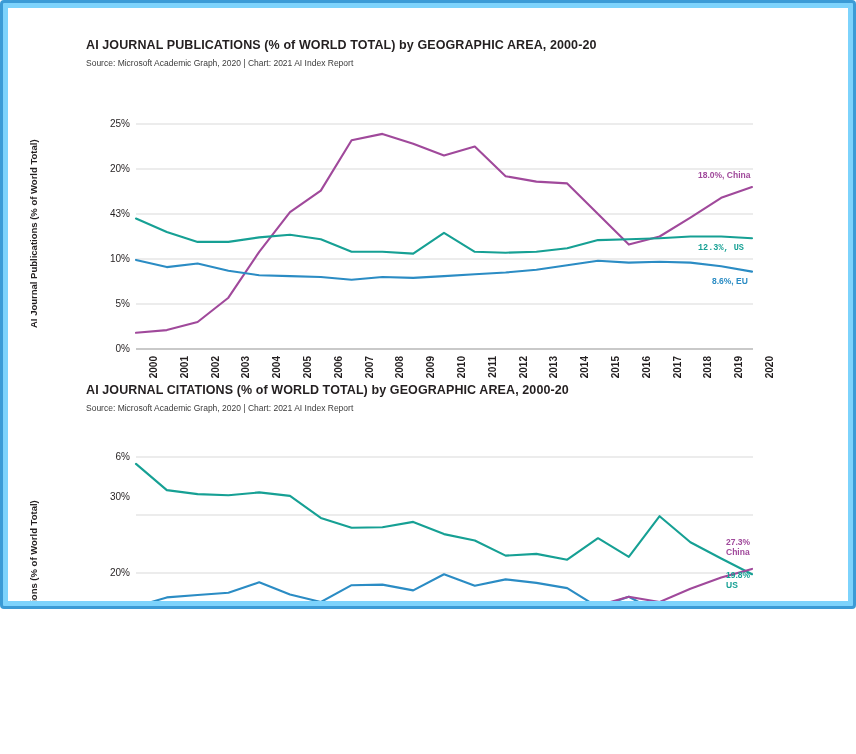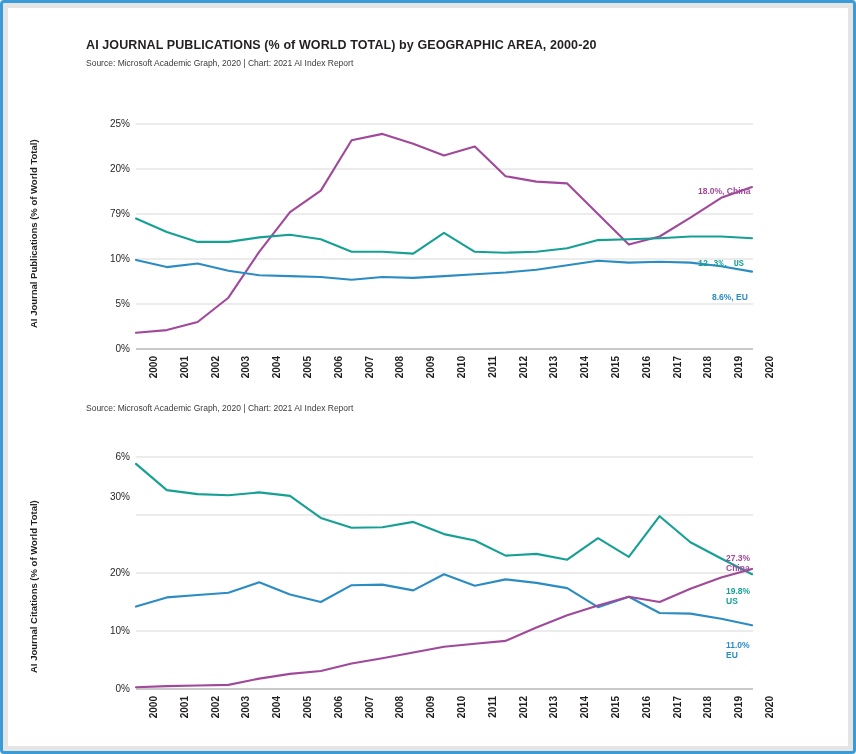--- a/index.html
+++ b/index.html
@@ -9,23 +9,23 @@
   }
   body {
     width: 856px;
     height: 754px;
     font-family: "Liberation Sans", sans-serif;
     overflow: hidden;
   }
   #page {
     position: relative;
     width: 856px;
-    height: 754px;
+    height: 609px;
     box-sizing: border-box;
-    background: #e5e5e5;
+    background: #7dd3fc;
     border: 3px solid #3b9bd6;
     border-radius: 4px;
     padding: 0;
   }
   .inner {
     position: absolute;
     left: 5px;
     top: 5px;
     right: 5px;
     bottom: 5px;
@@ -90,40 +90,39 @@
     transform: rotate(-90deg);
     white-space: nowrap;
     text-align: right;
   }
   .series-label {
     position: absolute;
     font-size: 8.5px;
     font-weight: bold;
     white-space: nowrap;
     line-height: 1.15;
-    margin-top: 16px;
   }
   svg { display: block; }
 </style>
 </head>
 <body>
 
 <div id="page">
   <div class="inner">
 
     <div class="chart-block" id="block-pubs">
       <div class="chart-title">AI JOURNAL PUBLICATIONS (% of WORLD TOTAL) by GEOGRAPHIC AREA, 2000-20</div>
       <div class="chart-source">Source: Microsoft Academic Graph, 2020 | Chart: 2021 AI Index Report</div>
 
       <div class="axis-title" style="left:20px; top:290px;">AI Journal Publications (% of World Total)</div>
 
       <div class="ytick" style="left:90px; top:305px; width:32px;">0%</div>
       <div class="ytick" style="left:90px; top:260px; width:32px;">5%</div>
       <div class="ytick" style="left:90px; top:215px; width:32px;">10%</div>
-      <div class="ytick" style="left:90px; top:170px; width:32px;">79%</div>
+      <div class="ytick" style="left:90px; top:170px; width:32px;">43%</div>
       <div class="ytick" style="left:90px; top:125px; width:32px;">20%</div>
       <div class="ytick" style="left:90px; top:80px; width:32px;">25%</div>
 
       <svg class="plot-area" width="846" height="340">
 
         <line x1="128" y1="86" x2="745" y2="86" stroke="#d9d9d9" stroke-width="1"></line>
         <line x1="128" y1="131" x2="745" y2="131" stroke="#d9d9d9" stroke-width="1"></line>
         <line x1="128" y1="176" x2="745" y2="176" stroke="#d9d9d9" stroke-width="1"></line>
         <line x1="128" y1="221" x2="745" y2="221" stroke="#d9d9d9" stroke-width="1"></line>
         <line x1="128" y1="266" x2="745" y2="266" stroke="#d9d9d9" stroke-width="1"></line>
@@ -157,20 +156,21 @@
       <div class="xtick" style="left:531.2px; top:318px; width:40px;">2014</div>
       <div class="xtick" style="left:562px; top:318px; width:40px;">2015</div>
       <div class="xtick" style="left:592.8px; top:318px; width:40px;">2016</div>
       <div class="xtick" style="left:623.6px; top:318px; width:40px;">2017</div>
       <div class="xtick" style="left:654.4px; top:318px; width:40px;">2018</div>
       <div class="xtick" style="left:685.2px; top:318px; width:40px;">2019</div>
       <div class="xtick" style="left:716px; top:318px; width:40px;">2020</div>
     </div>
 
     <div class="chart-block" id="block-cites">
+      <div class="chart-title">AI JOURNAL CITATIONS (% of WORLD TOTAL) by GEOGRAPHIC AREA, 2000-20</div>
       <div class="chart-source">Source: Microsoft Academic Graph, 2020 | Chart: 2021 AI Index Report</div>
 
       <div class="axis-title" style="left:20px; top:290px;">AI Journal Citations (% of World Total)</div>
 
       <div class="ytick" style="left:90px; top:300px; width:32px;">0%</div>
       <div class="ytick" style="left:90px; top:242px; width:32px;">10%</div>
       <div class="ytick" style="left:90px; top:184px; width:32px;">20%</div>
       <div class="ytick" style="left:90px; top:108px; width:32px;">30%</div>
       <div class="ytick" style="left:90px; top:68px; width:32px;">6%</div>
 

